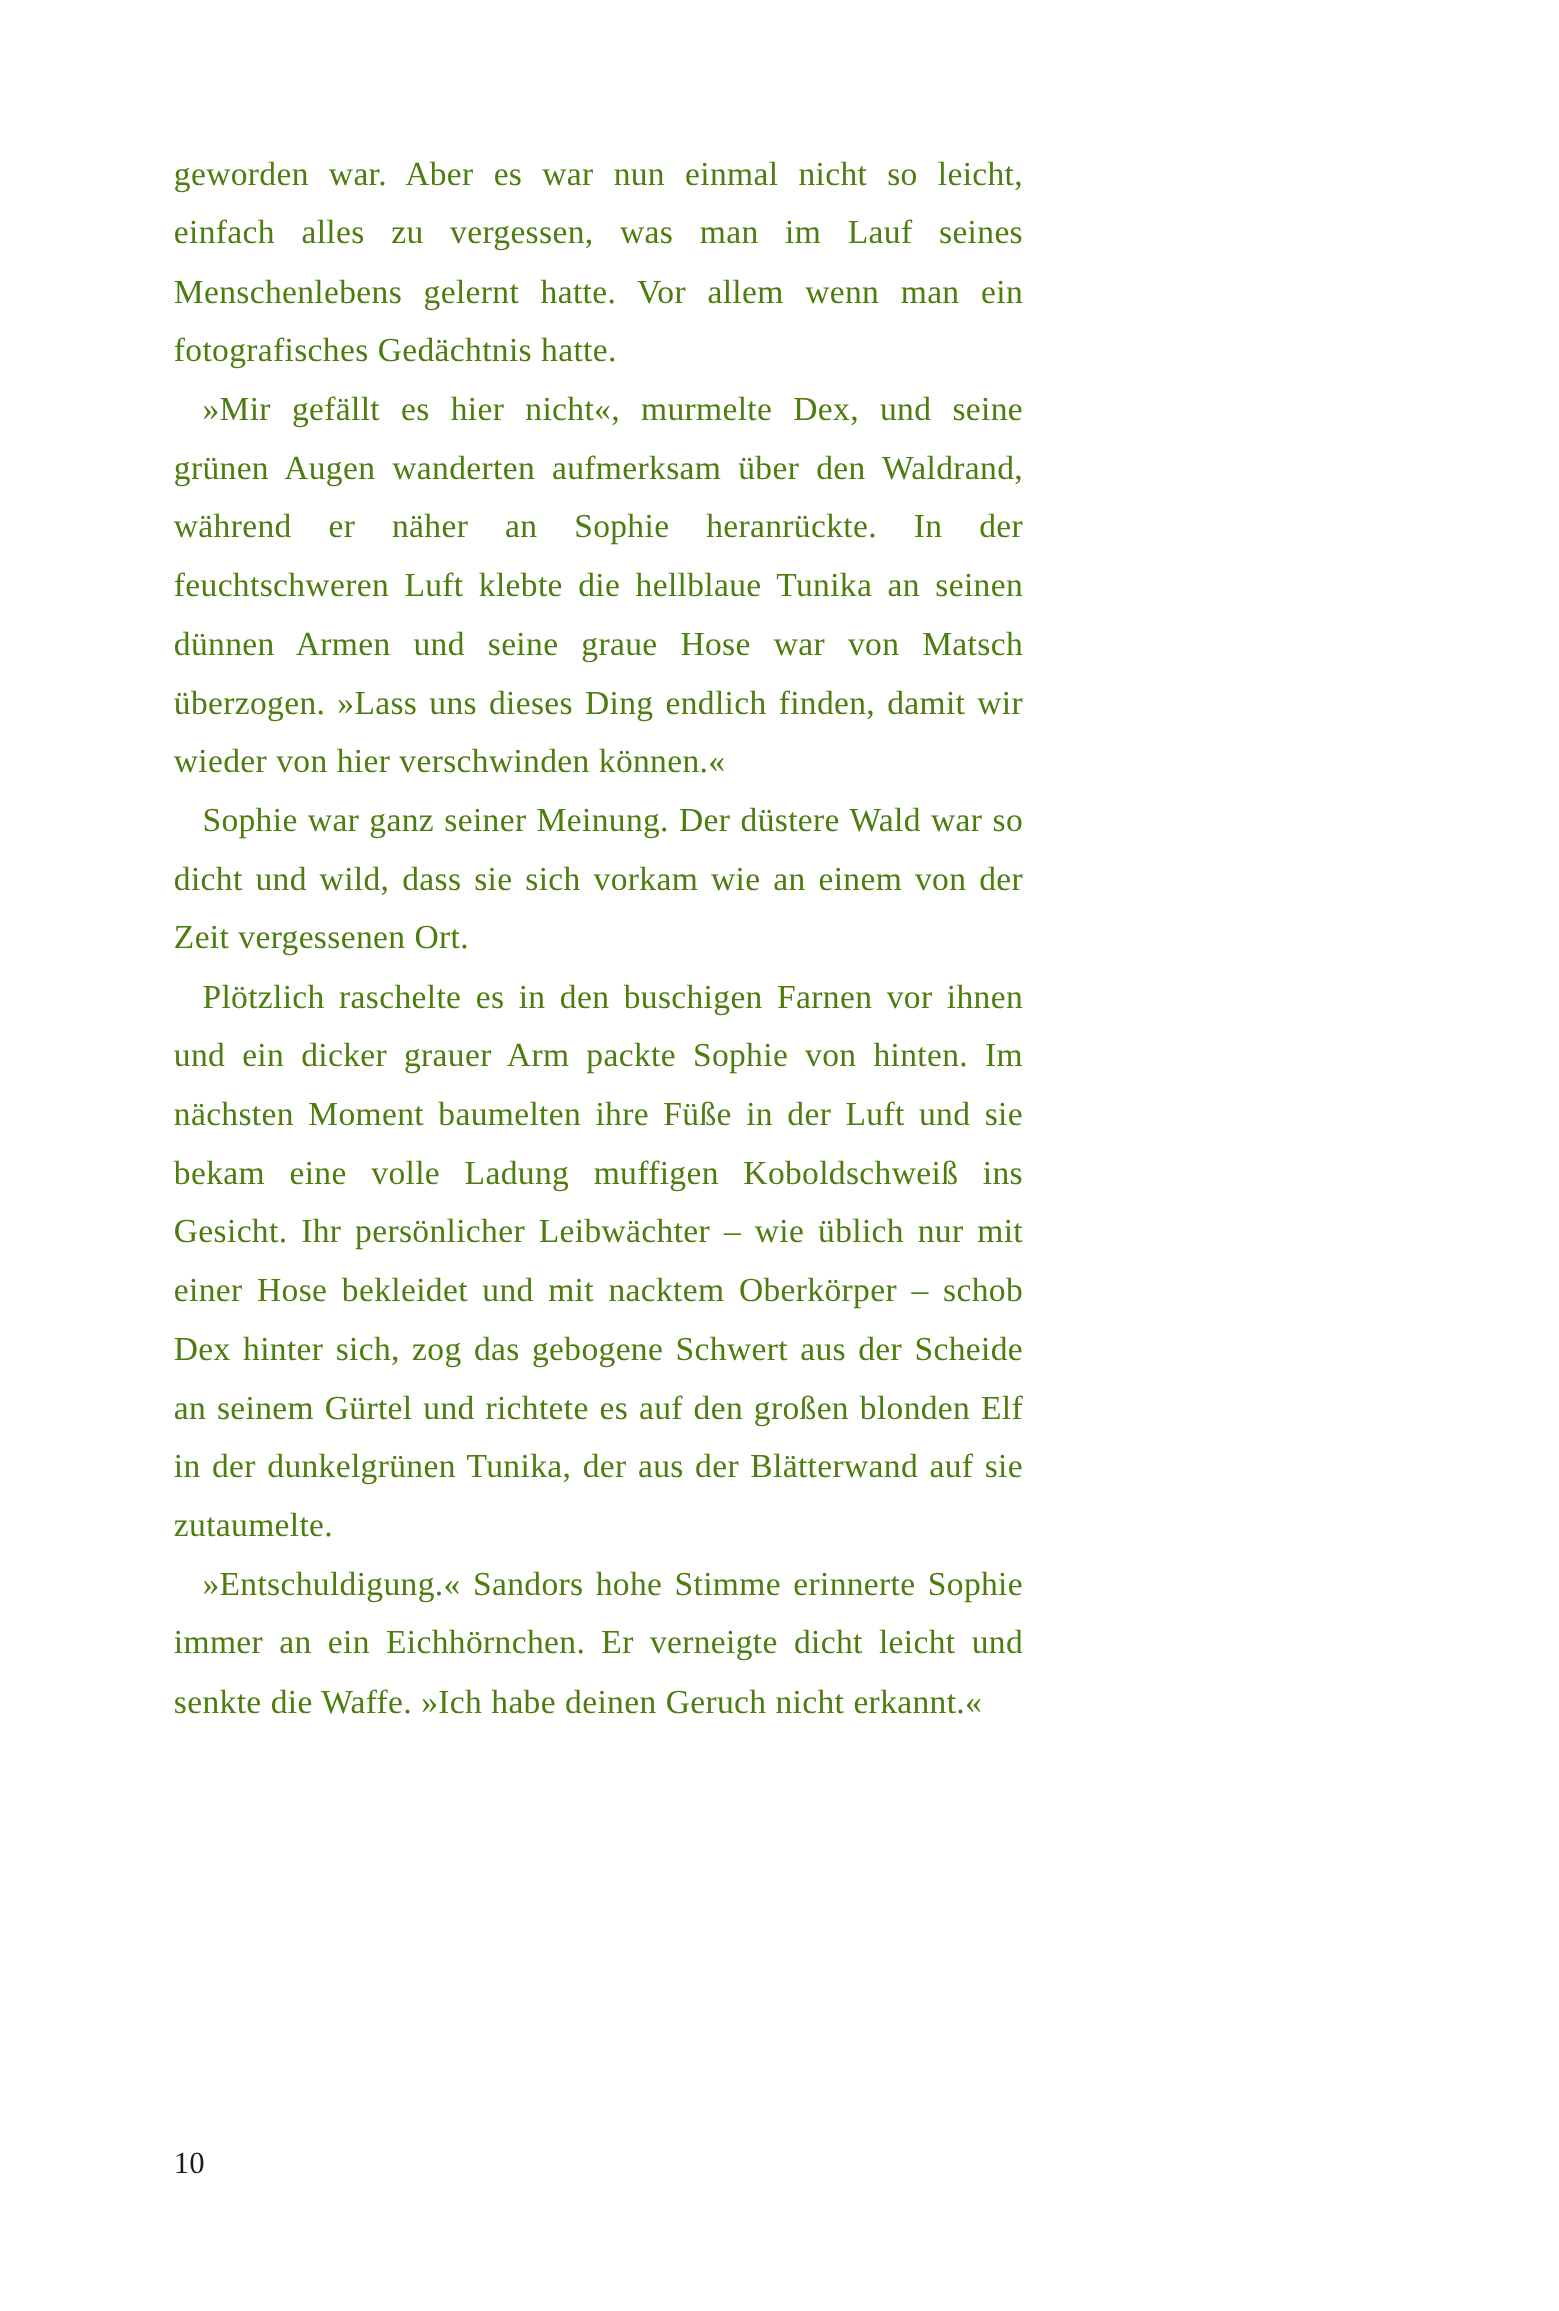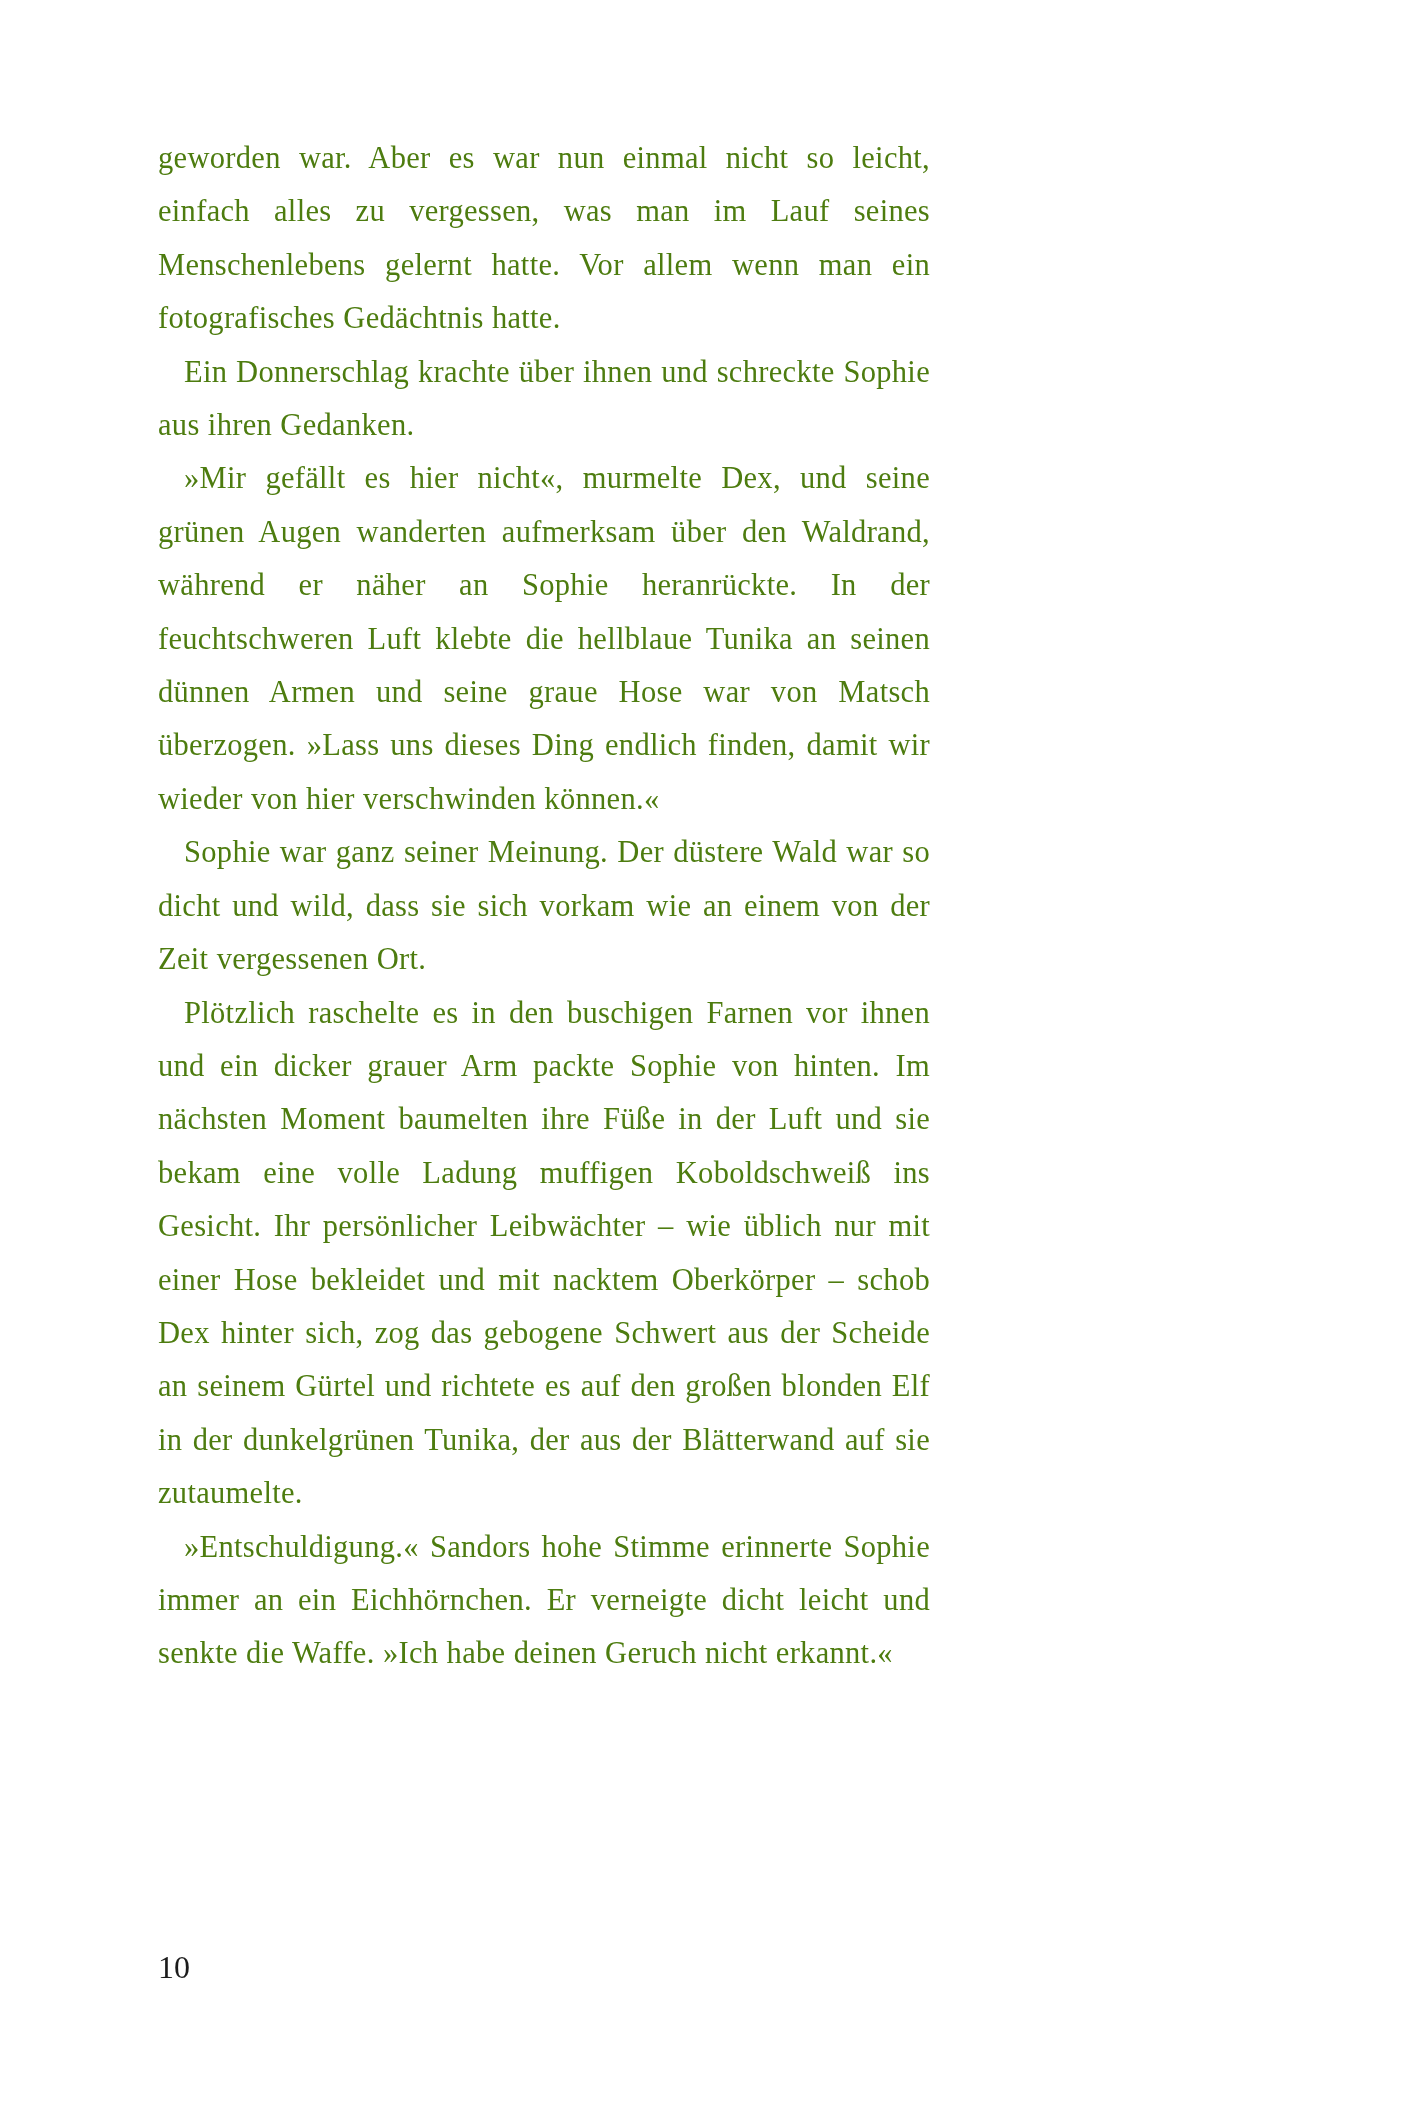--- a/index.html
+++ b/index.html
@@ -54,34 +54,33 @@
     display: inline-block;
     width: 100%;
   }
   .para.no-stretch::after {
     content: none;
   }
   .folio {
     position: absolute;
     left: 158px;
     top: 1950px;
-    font-size: 32px;
+    font-size: 28px;
     line-height: 34px;
     color: #1b1b1b;
     font-family: "Liberation Serif", "DejaVu Serif", serif;
   }
 </style>
 </head>
 <body>
 
 <div class="page">
 
   <div class="text-column">
     <p class="para flush no-stretch">geworden war. Aber es war nun einmal nicht so leicht, einfach alles zu vergessen, was man im Lauf seines Menschenlebens gelernt hatte. Vor allem wenn man ein fotografisches Gedächt­nis hatte.</p>
-    <p class="para indented no-stretch">Ein Donnerschlag krachte über ihnen und schreckte Sophie aus ihren Gedanken.</p>
     <p class="para indented no-stretch">»Mir gefällt es hier nicht«, murmelte Dex, und seine grünen Augen wanderten aufmerksam über den Waldrand, während er näher an Sophie heranrückte. In der feuchtschweren Luft klebte die hellblaue Tunika an seinen dünnen Armen und sei­ne graue Hose war von Matsch überzogen. »Lass uns dieses Ding endlich finden, damit wir wieder von hier verschwinden können.«</p>
     <p class="para indented no-stretch">Sophie war ganz seiner Meinung. Der düstere Wald war so dicht und wild, dass sie sich vorkam wie an einem von der Zeit vergessenen Ort.</p>
     <p class="para indented no-stretch">Plötzlich raschelte es in den buschigen Farnen vor ihnen und ein dicker grauer Arm packte Sophie von hinten. Im nächsten Moment baumelten ihre Füße in der Luft und sie bekam eine volle Ladung muffigen Koboldschweiß ins Gesicht. Ihr per­sönlicher Leibwächter – wie üblich nur mit einer Hose beklei­det und mit nacktem Oberkörper – schob Dex hinter sich, zog das gebogene Schwert aus der Scheide an seinem Gürtel und richtete es auf den großen blonden Elf in der dunkelgrünen Tunika, der aus der Blätterwand auf sie zutaumelte.</p>
     <p class="para indented no-stretch">»Entschuldigung.« Sandors hohe Stimme erinnerte Sophie immer an ein Eichhörnchen. Er verneigte dicht leicht und senk­te die Waffe. »Ich habe deinen Geruch nicht erkannt.«</p>
   </div>
 
   <div class="folio">10</div>
 
 </div>
 

